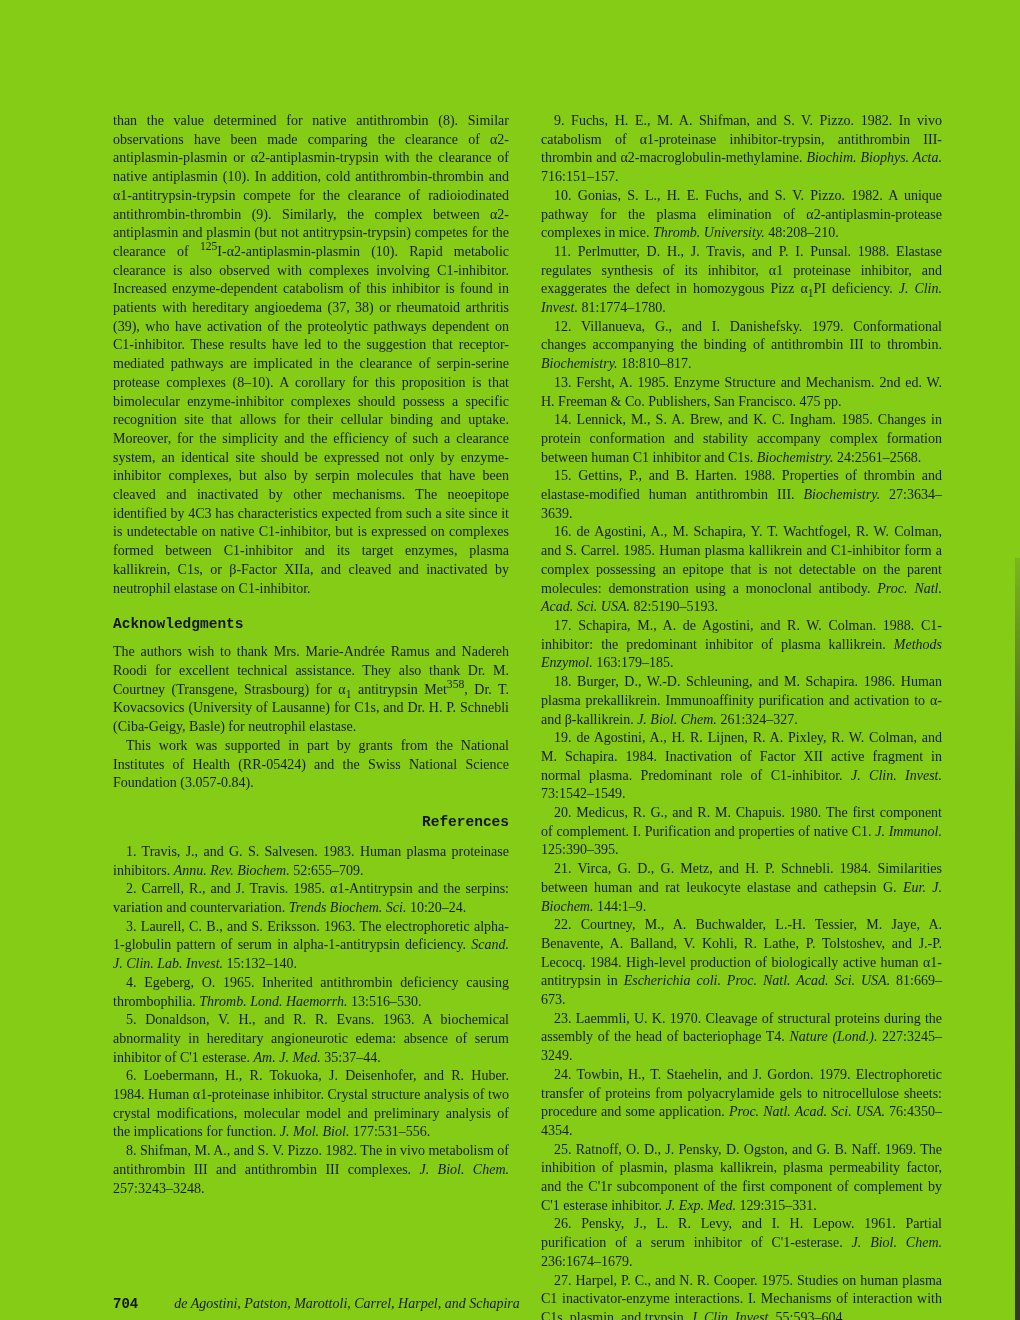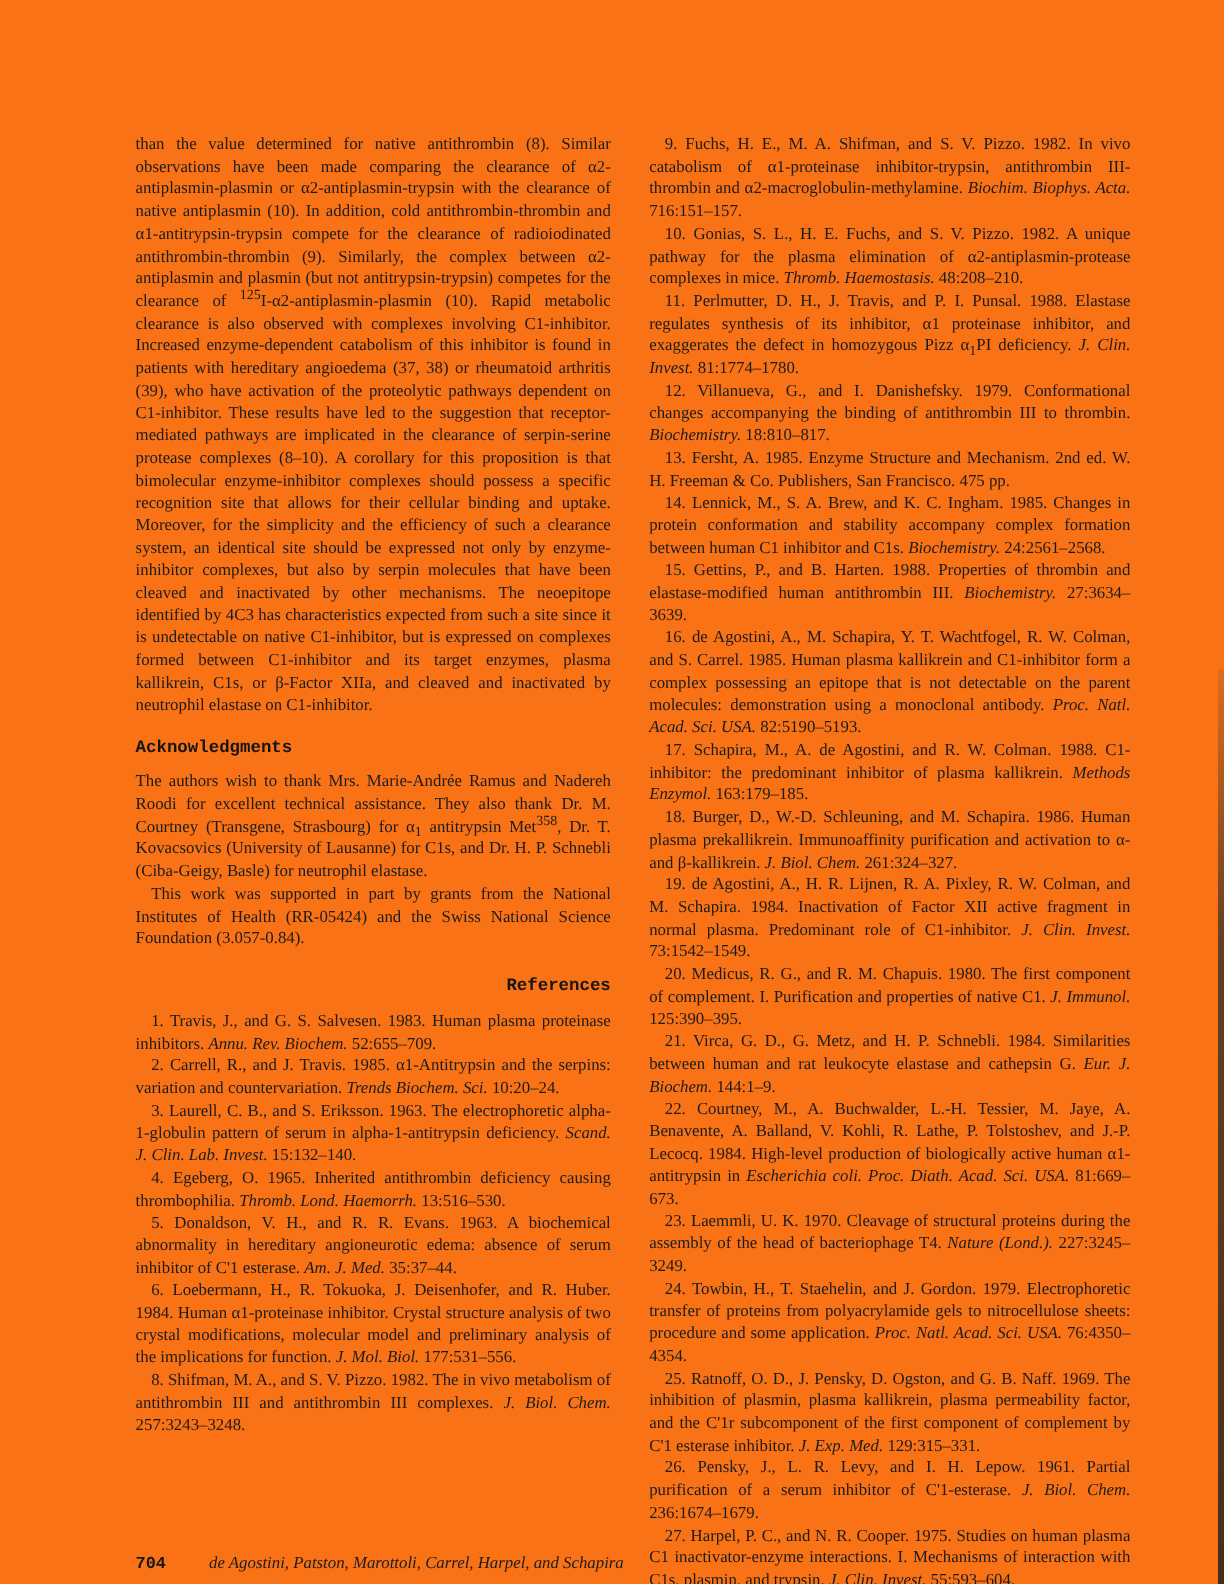--- a/index.html
+++ b/index.html
@@ -4,21 +4,21 @@
 <style>
   html, body { margin: 0; padding: 0; }
   body {
     width: 1020px; height: 1320px;
     background: #f2f2ef;
     font-family: "Liberation Serif", "DejaVu Serif", serif;
   }
   .page {
     position: relative;
     width: 1020px; height: 1320px;
-    background: #f97316;
+    background: #84cc16;
     overflow: hidden;
     color: #1b1b1b;
   }
   .col {
     position: absolute;
     top: 112px;
     font-size: 14px;
     line-height: 18.7px;
   }
   .col-left  { left: 113px; width: 396px; }
@@ -81,33 +81,33 @@
     <p class="ref">2. Carrell, R., and J. Travis. 1985. α1-Antitrypsin and the serpins: variation and countervariation. <i>Trends Biochem. Sci.</i> 10:20–24.</p>
     <p class="ref">3. Laurell, C. B., and S. Eriksson. 1963. The electrophoretic alpha-1-globulin pattern of serum in alpha-1-antitrypsin deficiency. <i>Scand. J. Clin. Lab. Invest.</i> 15:132–140.</p>
     <p class="ref">4. Egeberg, O. 1965. Inherited antithrombin deficiency causing thrombophilia. <i>Thromb. Lond. Haemorrh.</i> 13:516–530.</p>
     <p class="ref">5. Donaldson, V. H., and R. R. Evans. 1963. A biochemical abnormality in hereditary angioneurotic edema: absence of serum inhibitor of C'1 esterase. <i>Am. J. Med.</i> 35:37–44.</p>
     <p class="ref">6. Loebermann, H., R. Tokuoka, J. Deisenhofer, and R. Huber. 1984. Human α1-proteinase inhibitor. Crystal structure analysis of two crystal modifications, molecular model and preliminary analysis of the implications for function. <i>J. Mol. Biol.</i> 177:531–556.</p>
     <p class="ref">8. Shifman, M. A., and S. V. Pizzo. 1982. The in vivo metabolism of antithrombin III and antithrombin III complexes. <i>J. Biol. Chem.</i> 257:3243–3248.</p>
   </div>
 
   <div class="col col-right">
     <p class="ref">9. Fuchs, H. E., M. A. Shifman, and S. V. Pizzo. 1982. In vivo catabolism of α1-proteinase inhibitor-trypsin, antithrombin III-thrombin and α2-macroglobulin-methylamine. <i>Biochim. Biophys. Acta.</i> 716:151–157.</p>
-    <p class="ref">10. Gonias, S. L., H. E. Fuchs, and S. V. Pizzo. 1982. A unique pathway for the plasma elimination of α2-antiplasmin-protease complexes in mice. <i>Thromb. Haemostasis.</i> 48:208–210.</p>
+    <p class="ref">10. Gonias, S. L., H. E. Fuchs, and S. V. Pizzo. 1982. A unique pathway for the plasma elimination of α2-antiplasmin-protease complexes in mice. <i>Thromb. University.</i> 48:208–210.</p>
     <p class="ref">11. Perlmutter, D. H., J. Travis, and P. I. Punsal. 1988. Elastase regulates synthesis of its inhibitor, α1 proteinase inhibitor, and exaggerates the defect in homozygous Pizz α<sub>1</sub>PI deficiency. <i>J. Clin. Invest.</i> 81:1774–1780.</p>
     <p class="ref">12. Villanueva, G., and I. Danishefsky. 1979. Conformational changes accompanying the binding of antithrombin III to thrombin. <i>Biochemistry.</i> 18:810–817.</p>
     <p class="ref">13. Fersht, A. 1985. Enzyme Structure and Mechanism. 2nd ed. W. H. Freeman &amp; Co. Publishers, San Francisco. 475 pp.</p>
     <p class="ref">14. Lennick, M., S. A. Brew, and K. C. Ingham. 1985. Changes in protein conformation and stability accompany complex formation between human C1 inhibitor and C1s. <i>Biochemistry.</i> 24:2561–2568.</p>
     <p class="ref">15. Gettins, P., and B. Harten. 1988. Properties of thrombin and elastase-modified human antithrombin III. <i>Biochemistry.</i> 27:3634–3639.</p>
     <p class="ref">16. de Agostini, A., M. Schapira, Y. T. Wachtfogel, R. W. Colman, and S. Carrel. 1985. Human plasma kallikrein and C1-inhibitor form a complex possessing an epitope that is not detectable on the parent molecules: demonstration using a monoclonal antibody. <i>Proc. Natl. Acad. Sci. USA.</i> 82:5190–5193.</p>
     <p class="ref">17. Schapira, M., A. de Agostini, and R. W. Colman. 1988. C1-inhibitor: the predominant inhibitor of plasma kallikrein. <i>Methods Enzymol.</i> 163:179–185.</p>
     <p class="ref">18. Burger, D., W.-D. Schleuning, and M. Schapira. 1986. Human plasma prekallikrein. Immunoaffinity purification and activation to α- and β-kallikrein. <i>J. Biol. Chem.</i> 261:324–327.</p>
     <p class="ref">19. de Agostini, A., H. R. Lijnen, R. A. Pixley, R. W. Colman, and M. Schapira. 1984. Inactivation of Factor XII active fragment in normal plasma. Predominant role of C1-inhibitor. <i>J. Clin. Invest.</i> 73:1542–1549.</p>
     <p class="ref">20. Medicus, R. G., and R. M. Chapuis. 1980. The first component of complement. I. Purification and properties of native C1. <i>J. Immunol.</i> 125:390–395.</p>
     <p class="ref">21. Virca, G. D., G. Metz, and H. P. Schnebli. 1984. Similarities between human and rat leukocyte elastase and cathepsin G. <i>Eur. J. Biochem.</i> 144:1–9.</p>
-    <p class="ref">22. Courtney, M., A. Buchwalder, L.-H. Tessier, M. Jaye, A. Benavente, A. Balland, V. Kohli, R. Lathe, P. Tolstoshev, and J.-P. Lecocq. 1984. High-level production of biologically active human α1-antitrypsin in <i>Escherichia coli. Proc. Diath. Acad. Sci. USA.</i> 81:669–673.</p>
+    <p class="ref">22. Courtney, M., A. Buchwalder, L.-H. Tessier, M. Jaye, A. Benavente, A. Balland, V. Kohli, R. Lathe, P. Tolstoshev, and J.-P. Lecocq. 1984. High-level production of biologically active human α1-antitrypsin in <i>Escherichia coli. Proc. Natl. Acad. Sci. USA.</i> 81:669–673.</p>
     <p class="ref">23. Laemmli, U. K. 1970. Cleavage of structural proteins during the assembly of the head of bacteriophage T4. <i>Nature (Lond.).</i> 227:3245–3249.</p>
     <p class="ref">24. Towbin, H., T. Staehelin, and J. Gordon. 1979. Electrophoretic transfer of proteins from polyacrylamide gels to nitrocellulose sheets: procedure and some application. <i>Proc. Natl. Acad. Sci. USA.</i> 76:4350–4354.</p>
     <p class="ref">25. Ratnoff, O. D., J. Pensky, D. Ogston, and G. B. Naff. 1969. The inhibition of plasmin, plasma kallikrein, plasma permeability factor, and the C'1r subcomponent of the first component of complement by C'1 esterase inhibitor. <i>J. Exp. Med.</i> 129:315–331.</p>
     <p class="ref">26. Pensky, J., L. R. Levy, and I. H. Lepow. 1961. Partial purification of a serum inhibitor of C'1-esterase. <i>J. Biol. Chem.</i> 236:1674–1679.</p>
     <p class="ref">27. Harpel, P. C., and N. R. Cooper. 1975. Studies on human plasma C1 inactivator-enzyme interactions. I. Mechanisms of interaction with C1s, plasmin, and trypsin. <i>J. Clin. Invest.</i> 55:593–604.</p>
 
   </div>
 
   <div class="footer">
     <span class="page-number">704</span><span class="running-authors">de Agostini, Patston, Marottoli, Carrel, Harpel, and Schapira</span>

